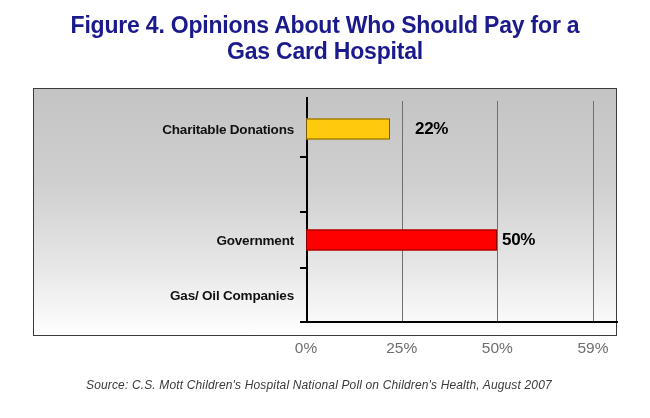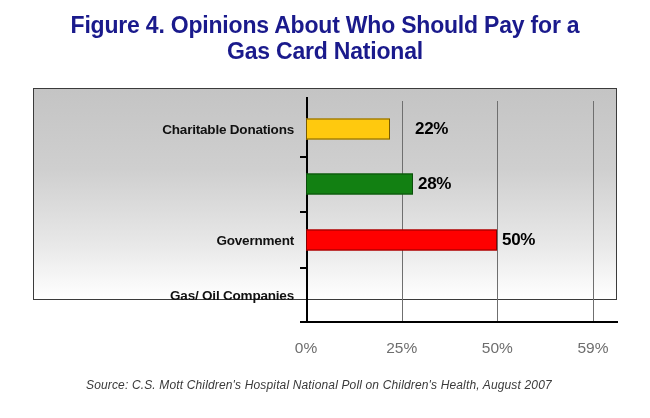--- a/index.html
+++ b/index.html
@@ -29,21 +29,21 @@
     letter-spacing: -0.2px;
   }
   #figure-title .tline { display: block; }
 
   
   #chart-frame {
     position: absolute;
     left: 33px;
     top: 88px;
     width: 584px;
-    height: 212px;
+    height: 248px;
     box-sizing: border-box;
     border: 1px solid #3b3b3b;
     background: linear-gradient(to bottom, #c4c4c4 0%, #cfcfcf 38%, #e8e8e8 74%, #ffffff 100%);
   }
 
   
   #plot-area {
     position: absolute;
     left: 272px;    
     top: 12px;      
@@ -156,21 +156,21 @@
     color: #3a3a3a;
     white-space: nowrap;
     letter-spacing: 0.15px;
   }
 </style>
 </head>
 <body>
 
 <div id="figure-title">
   <span class="tline">Figure 4. Opinions About Who Should Pay for a</span>
-  <span class="tline">Gas Card National</span>
+  <span class="tline">Gas Card Hospital</span>
 </div>
 
 <div id="chart-frame">
 
   <div id="cat-label-col">
     <div class="cat-slot" style="top:0px;">
       <div class="cat-label">Charitable Donations</div>
     </div>
     <div class="cat-slot" style="top:111px;">
       <div class="cat-label">Government</div>
@@ -192,24 +192,20 @@
     <div class="y-tick" style="top:55px;"></div>
     <div class="y-tick" style="top:110px;"></div>
     <div class="y-tick" style="top:166px;"></div>
     <div class="y-tick" style="top:220px;"></div>
 
     <div class="bar-row" style="top:0px;">
       <div class="bar" style="width:84.2px;background:#ffc90e;border-color:#7a5c00;"></div>
       <div class="bar-value" style="left:89px;margin-left:20px;">22%</div>
     </div>
 
-    <div class="bar-row" style="top:55.5px;">
-      <div class="bar" style="width:107.1px;background:#128012;border-color:#0a4d0a;"></div>
-      <div class="bar-value" style="left:112px;">28%</div>
-    </div>
 
     <div class="bar-row" style="top:111px;">
       <div class="bar" style="width:191.3px;background:#fe0000;border-color:#8a0000;"></div>
       <div class="bar-value" style="left:196px;">50%</div>
     </div>
 
 
     <div class="x-tick-label" style="left:0px;">0%</div>
     <div class="x-tick-label" style="left:95.7px;">25%</div>
     <div class="x-tick-label" style="left:191.3px;">50%</div>

